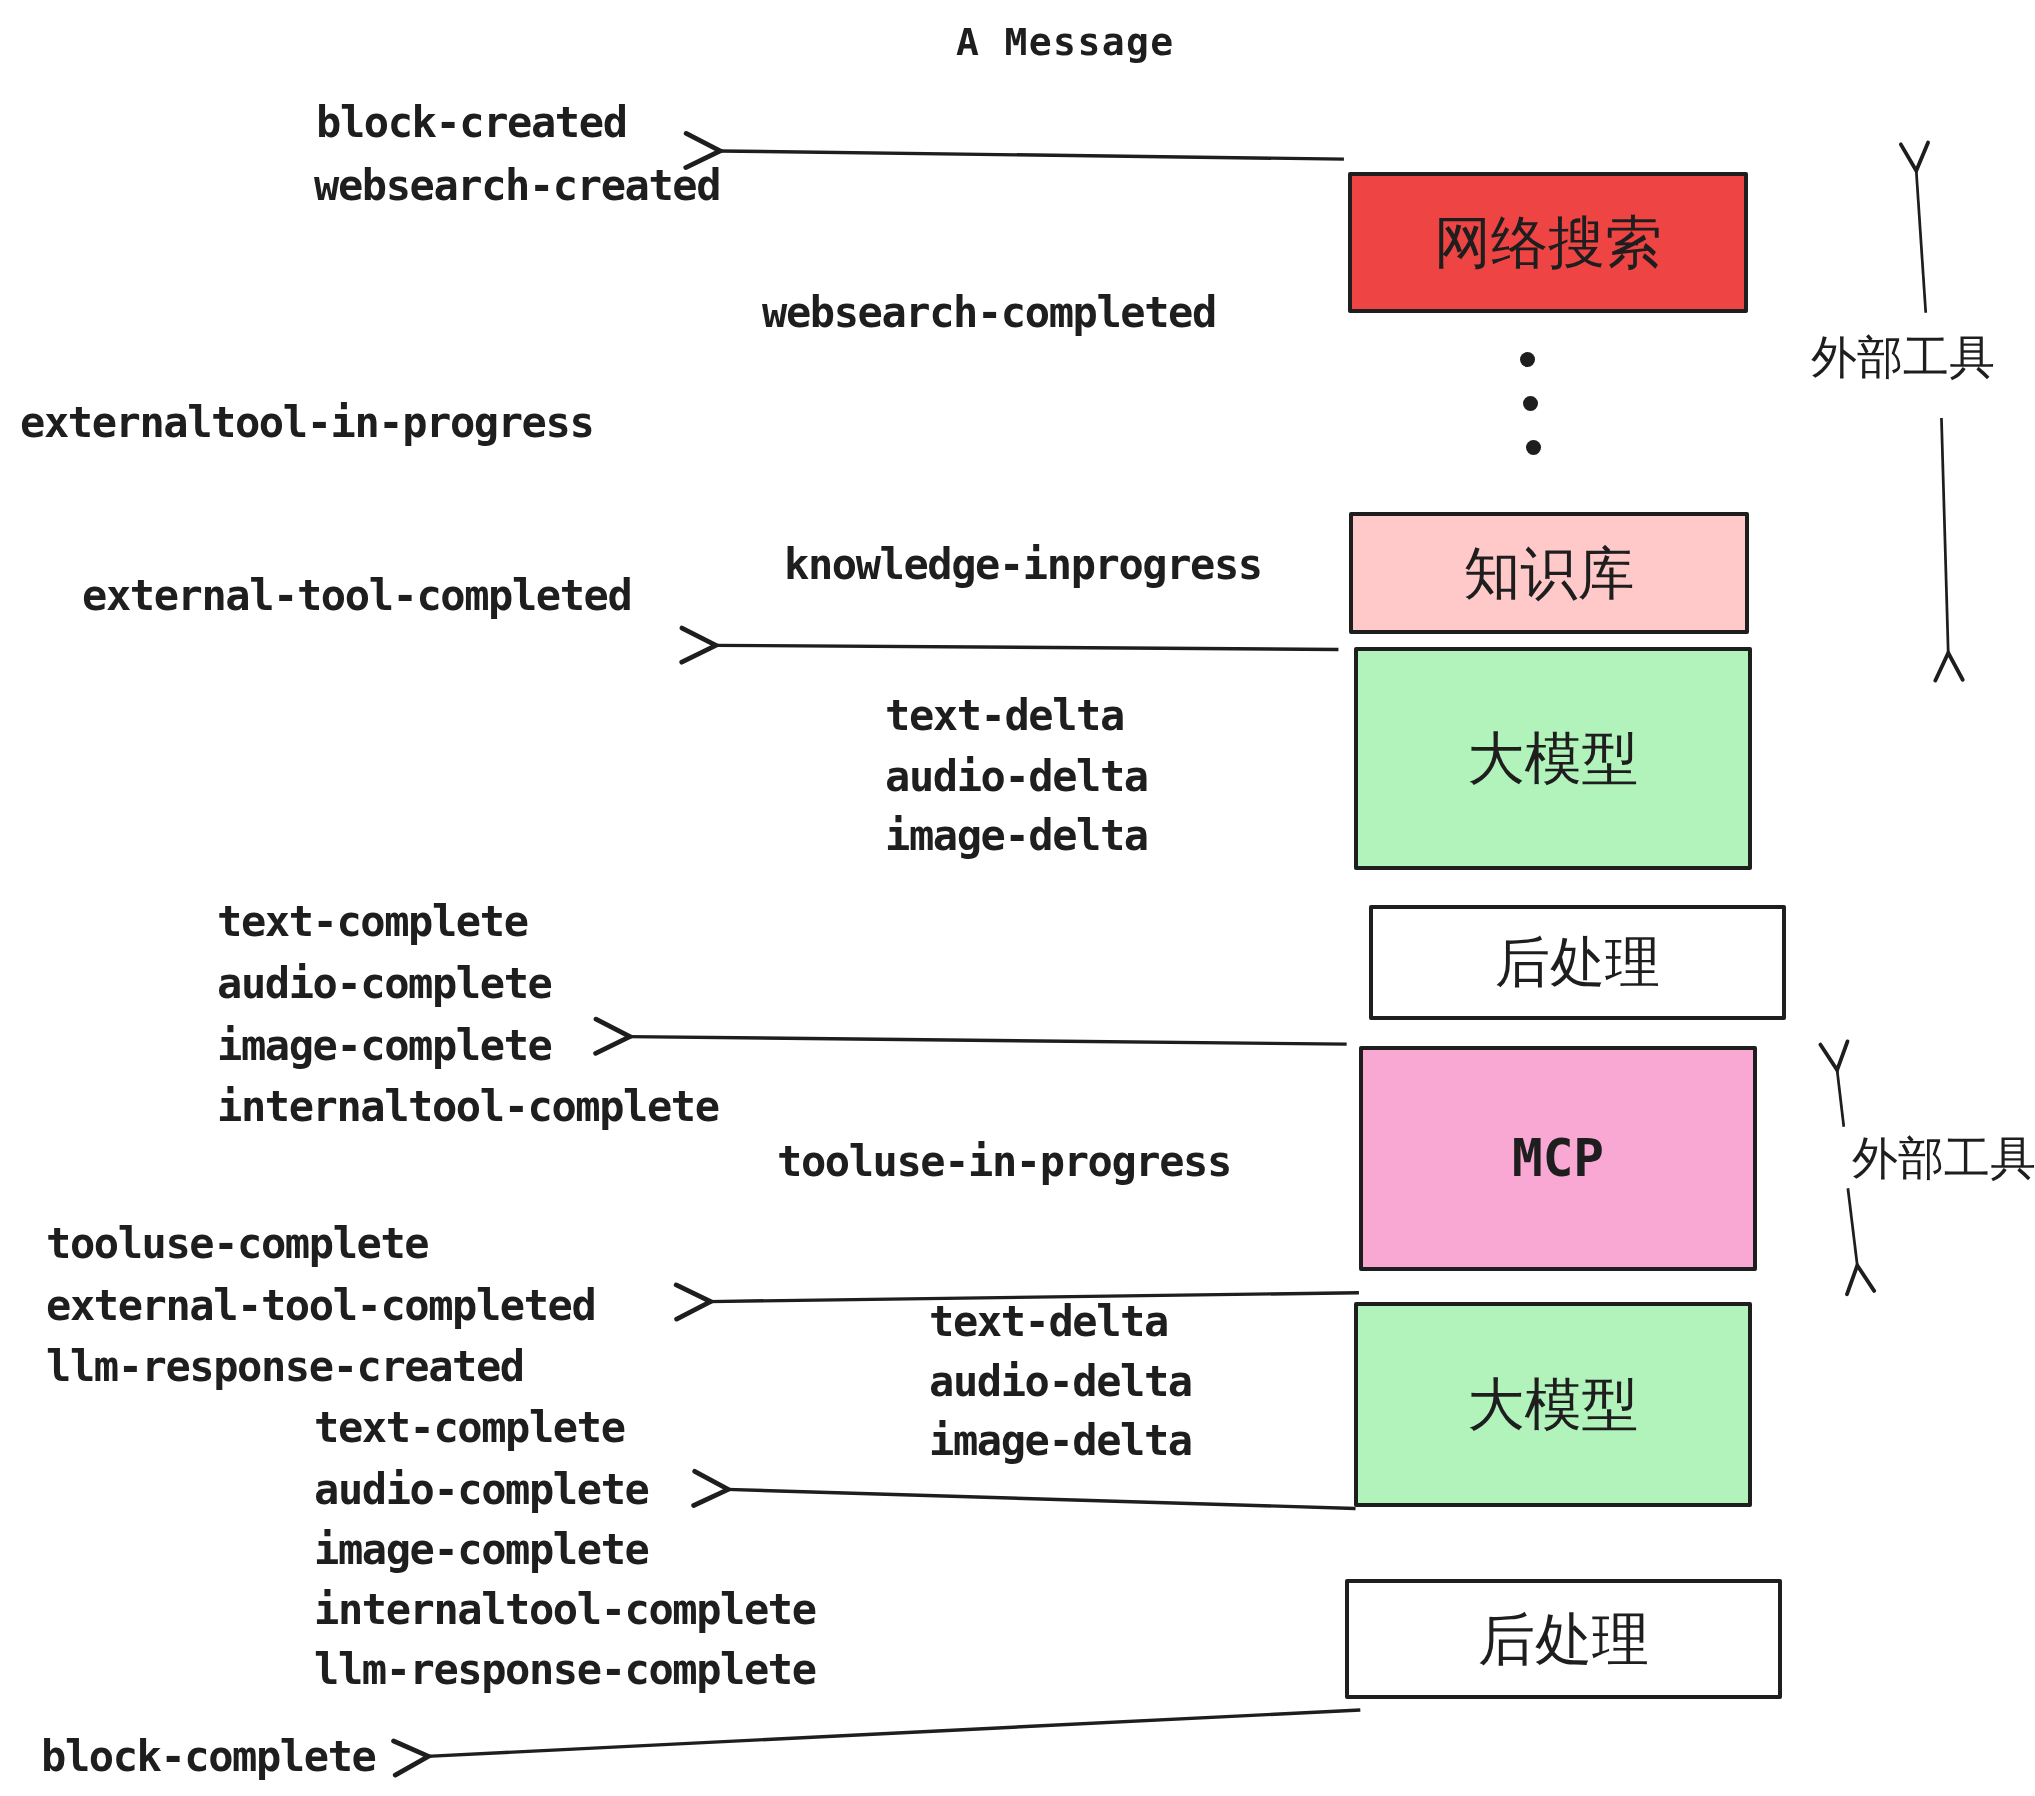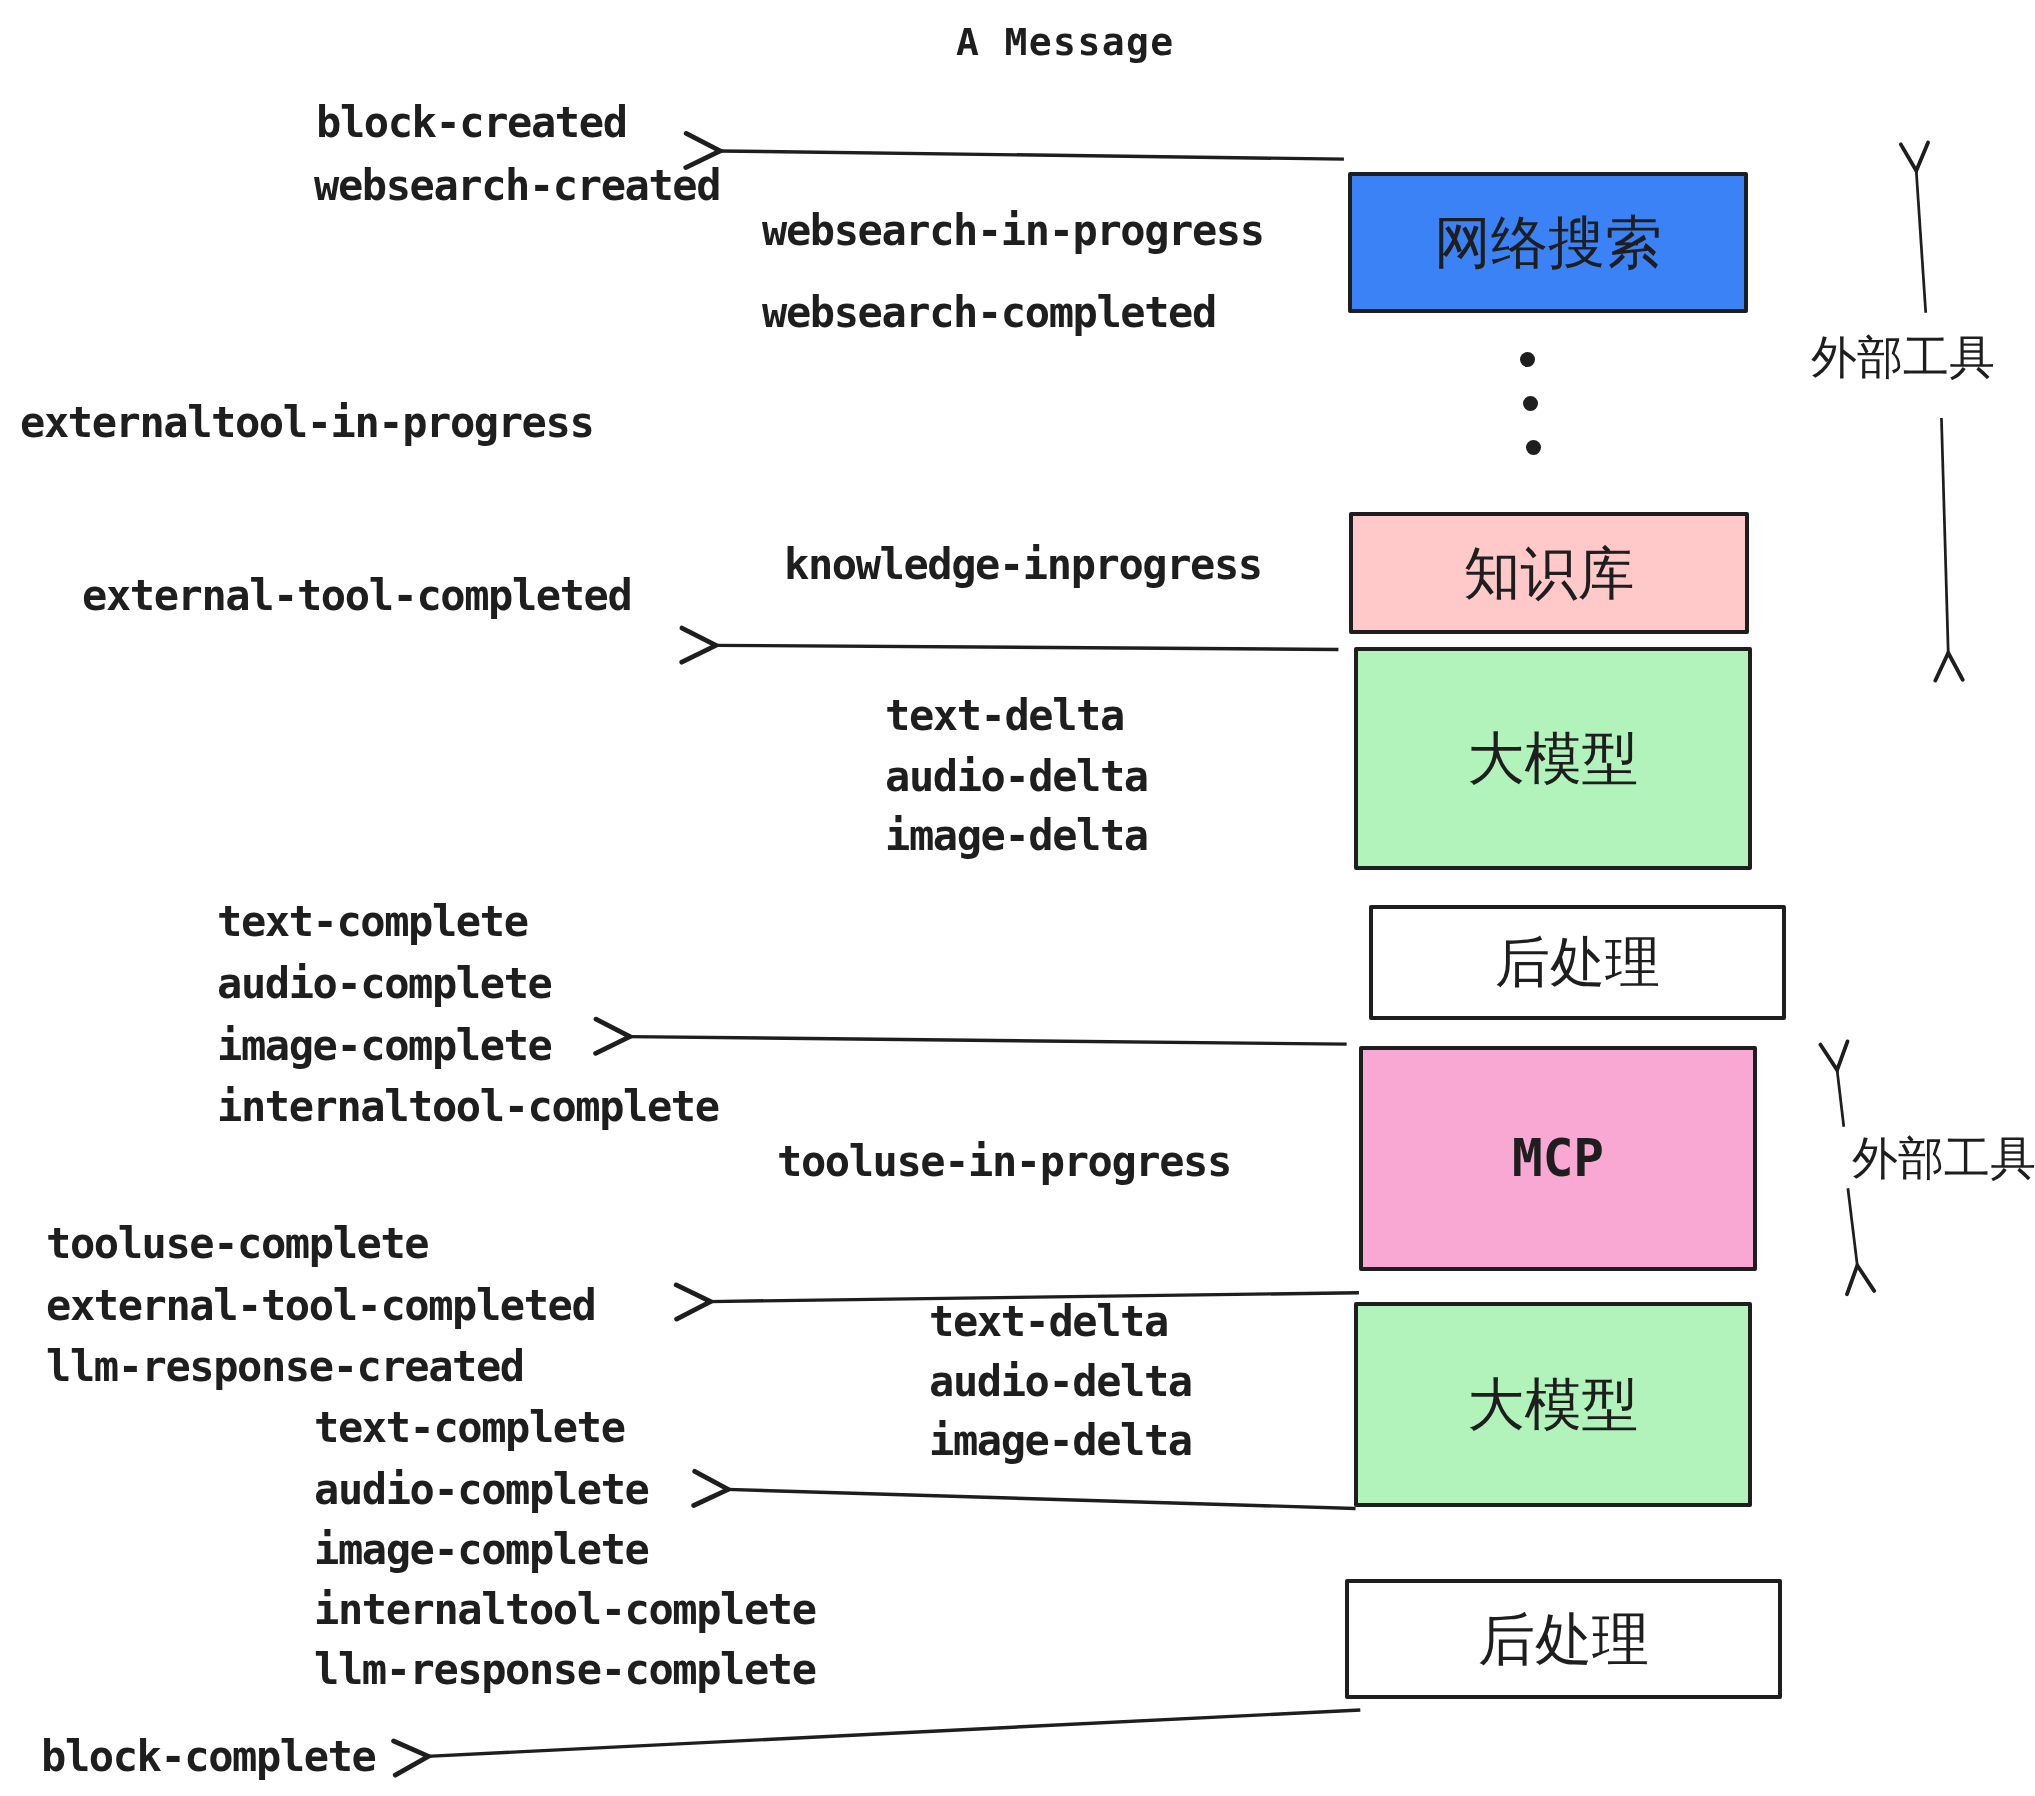--- a/index.html
+++ b/index.html
@@ -85,21 +85,20 @@
     <line x1="2820" y1="458" x2="2806" y2="248" stroke="#1e1e1e" stroke-width="4" marker-end="url(#ah)"></line>
     <line x1="2843" y1="612" x2="2853" y2="958" stroke="#1e1e1e" stroke-width="4" marker-end="url(#ah)"></line>
     <line x1="2700" y1="1650" x2="2690" y2="1565" stroke="#1e1e1e" stroke-width="4" marker-end="url(#ah)"></line>
     <line x1="2706" y1="1740" x2="2720" y2="1855" stroke="#1e1e1e" stroke-width="4" marker-end="url(#ah)"></line>
   </svg>
 
   <div class="ev title" style="left:956px;top:42px;">A Message</div>
 
   <div class="ev" style="left:316px;top:123px;">block-created</div>
   <div class="ev" style="left:314px;top:186px;">websearch-created</div>
-  <div class="ev" style="left:762px;top:231px;">websearch-in-progress</div>
   <div class="ev" style="left:762px;top:313px;">websearch-completed</div>
   <div class="ev" style="left:20px;top:423px;">externaltool-in-progress</div>
   <div class="ev" style="left:784px;top:565px;">knowledge-inprogress</div>
   <div class="ev" style="left:82px;top:596px;">external-tool-completed</div>
   <div class="ev" style="left:885px;top:716px;">text-delta</div>
   <div class="ev" style="left:885px;top:777px;">audio-delta</div>
   <div class="ev" style="left:885px;top:836px;">image-delta</div>
   <div class="ev" style="left:217px;top:922px;">text-complete</div>
   <div class="ev" style="left:217px;top:984px;">audio-complete</div>
   <div class="ev" style="left:217px;top:1046px;">image-complete</div>
@@ -111,21 +110,21 @@
   <div class="ev" style="left:929px;top:1322px;">text-delta</div>
   <div class="ev" style="left:929px;top:1382px;">audio-delta</div>
   <div class="ev" style="left:929px;top:1441px;">image-delta</div>
   <div class="ev" style="left:314px;top:1428px;">text-complete</div>
   <div class="ev" style="left:314px;top:1490px;">audio-complete</div>
   <div class="ev" style="left:314px;top:1550px;">image-complete</div>
   <div class="ev" style="left:314px;top:1610px;">internaltool-complete</div>
   <div class="ev" style="left:314px;top:1670px;">llm-response-complete</div>
   <div class="ev" style="left:17px;top:1757px;margin-left:24px;">block-complete</div>
 
-  <div class="box" style="left:1348px;top:172px;width:400px;height:141px;background:#3b82f6;">网络搜索</div>
+  <div class="box" style="left:1348px;top:172px;width:400px;height:141px;background:#ef4444;">网络搜索</div>
   <div class="box" style="left:1349px;top:512px;width:400px;height:122px;background:#ffc9c9;">知识库</div>
   <div class="box" style="left:1354px;top:647px;width:398px;height:223px;background:#b2f2bb;">大模型</div>
   <div class="box" style="left:1369px;top:905px;width:417px;height:115px;background:#ffffff;font-size:55px;">后处理</div>
   <div class="box mono" style="left:1359px;top:1046px;width:398px;height:225px;background:#f9a8d4;">MCP</div>
   <div class="box" style="left:1354px;top:1302px;width:398px;height:205px;background:#b2f2bb;">大模型</div>
   <div class="box" style="left:1345px;top:1579px;width:437px;height:120px;background:#ffffff;">后处理</div>
 
   <div class="dot" style="left:1520px;top:352px;"></div>
   <div class="dot" style="left:1523px;top:396px;"></div>
   <div class="dot" style="left:1526px;top:440px;"></div>

